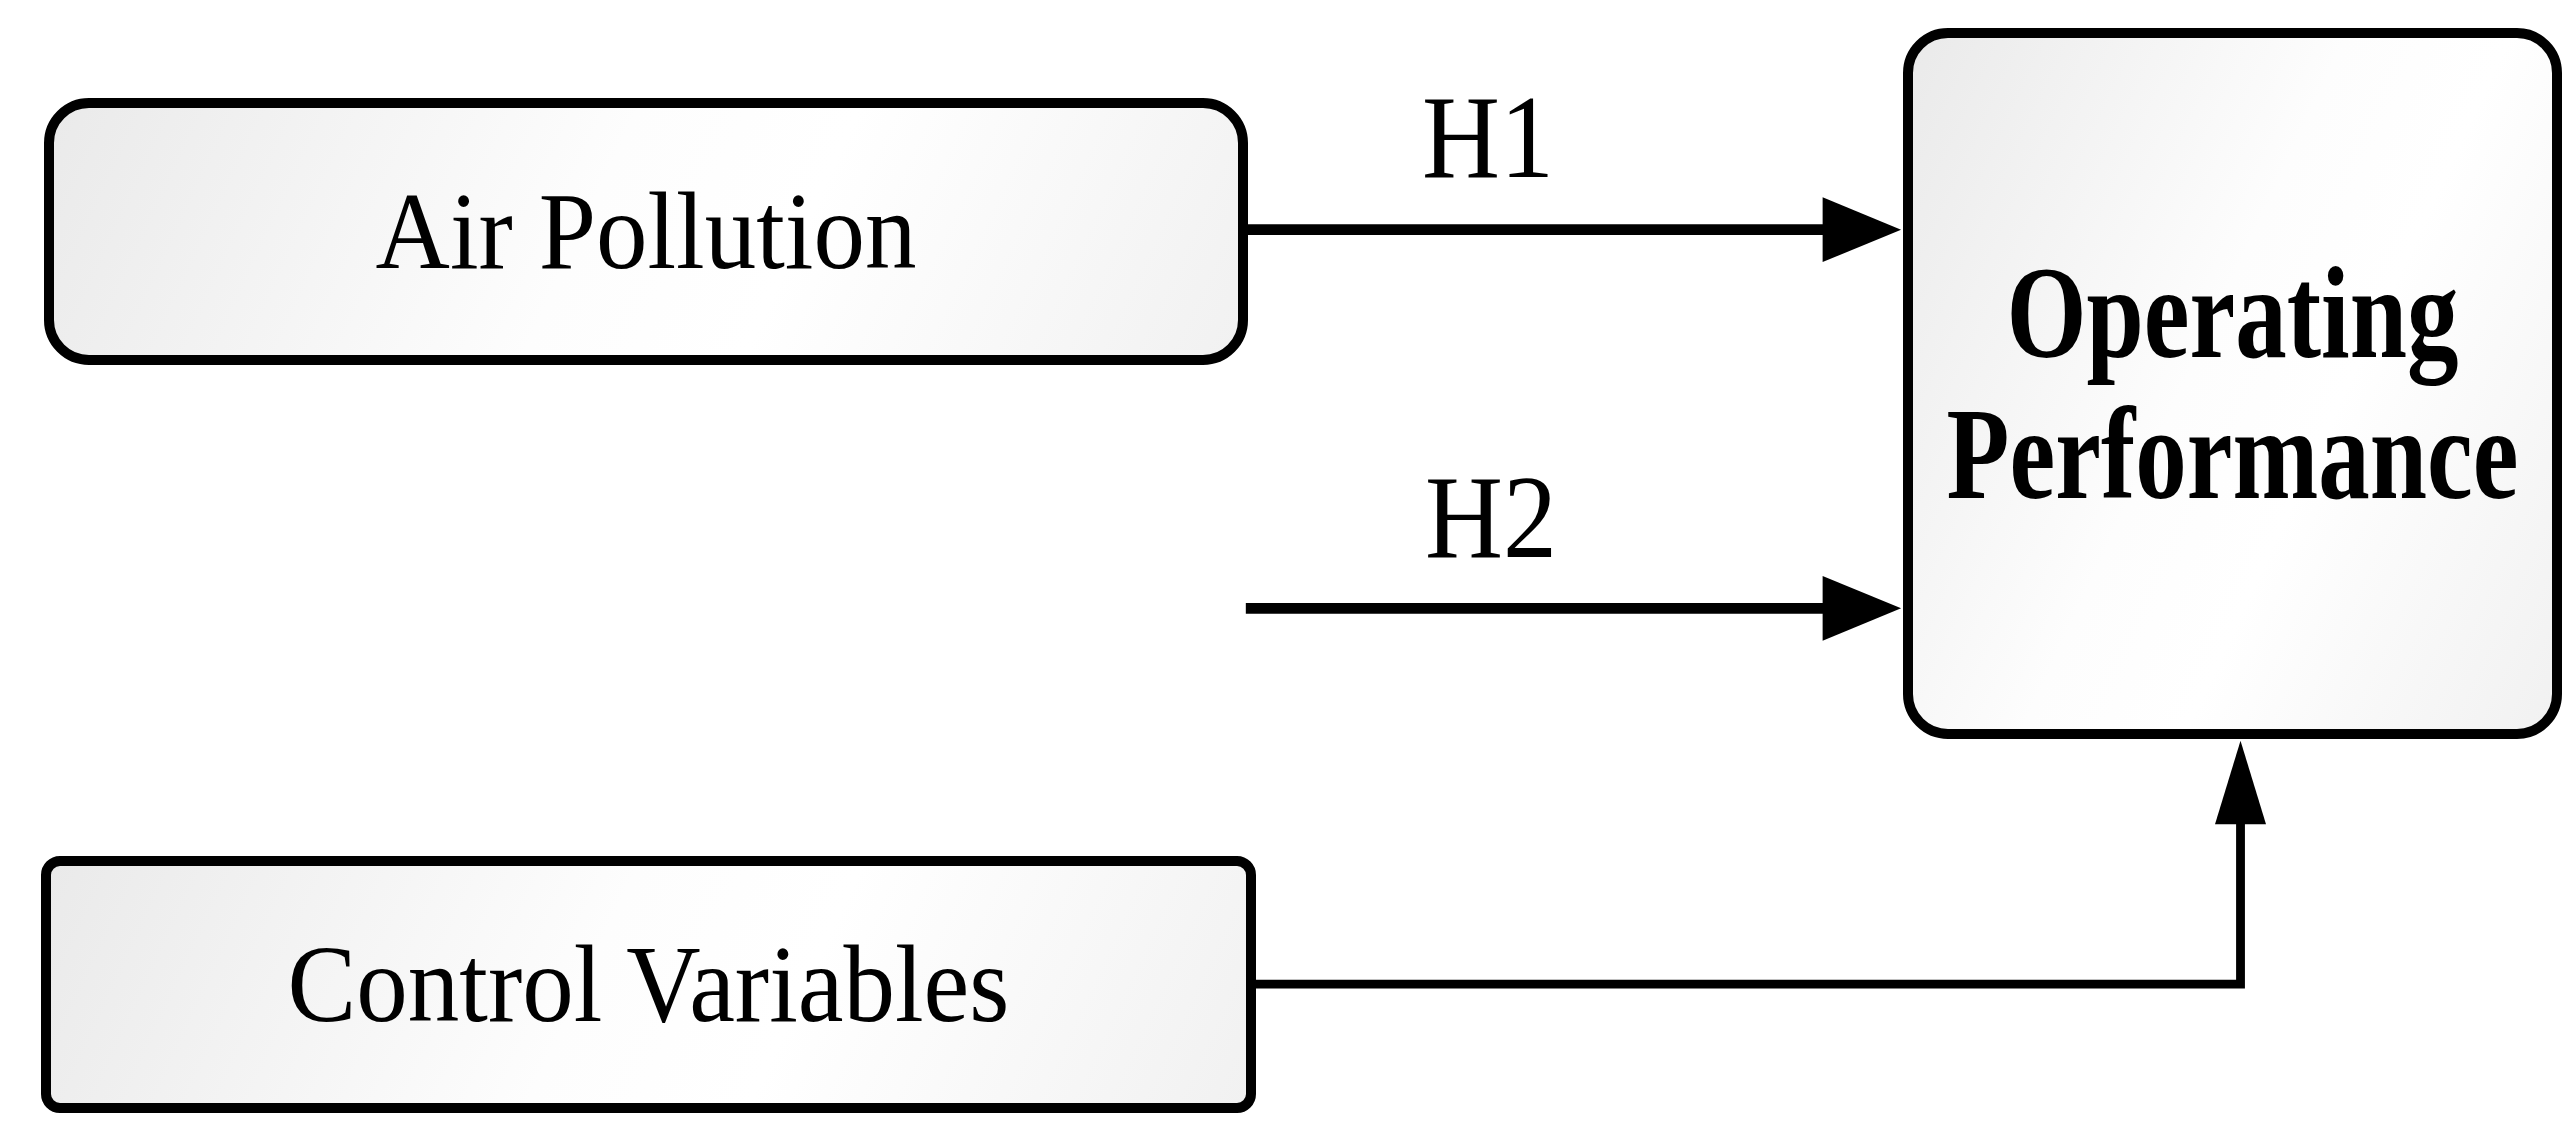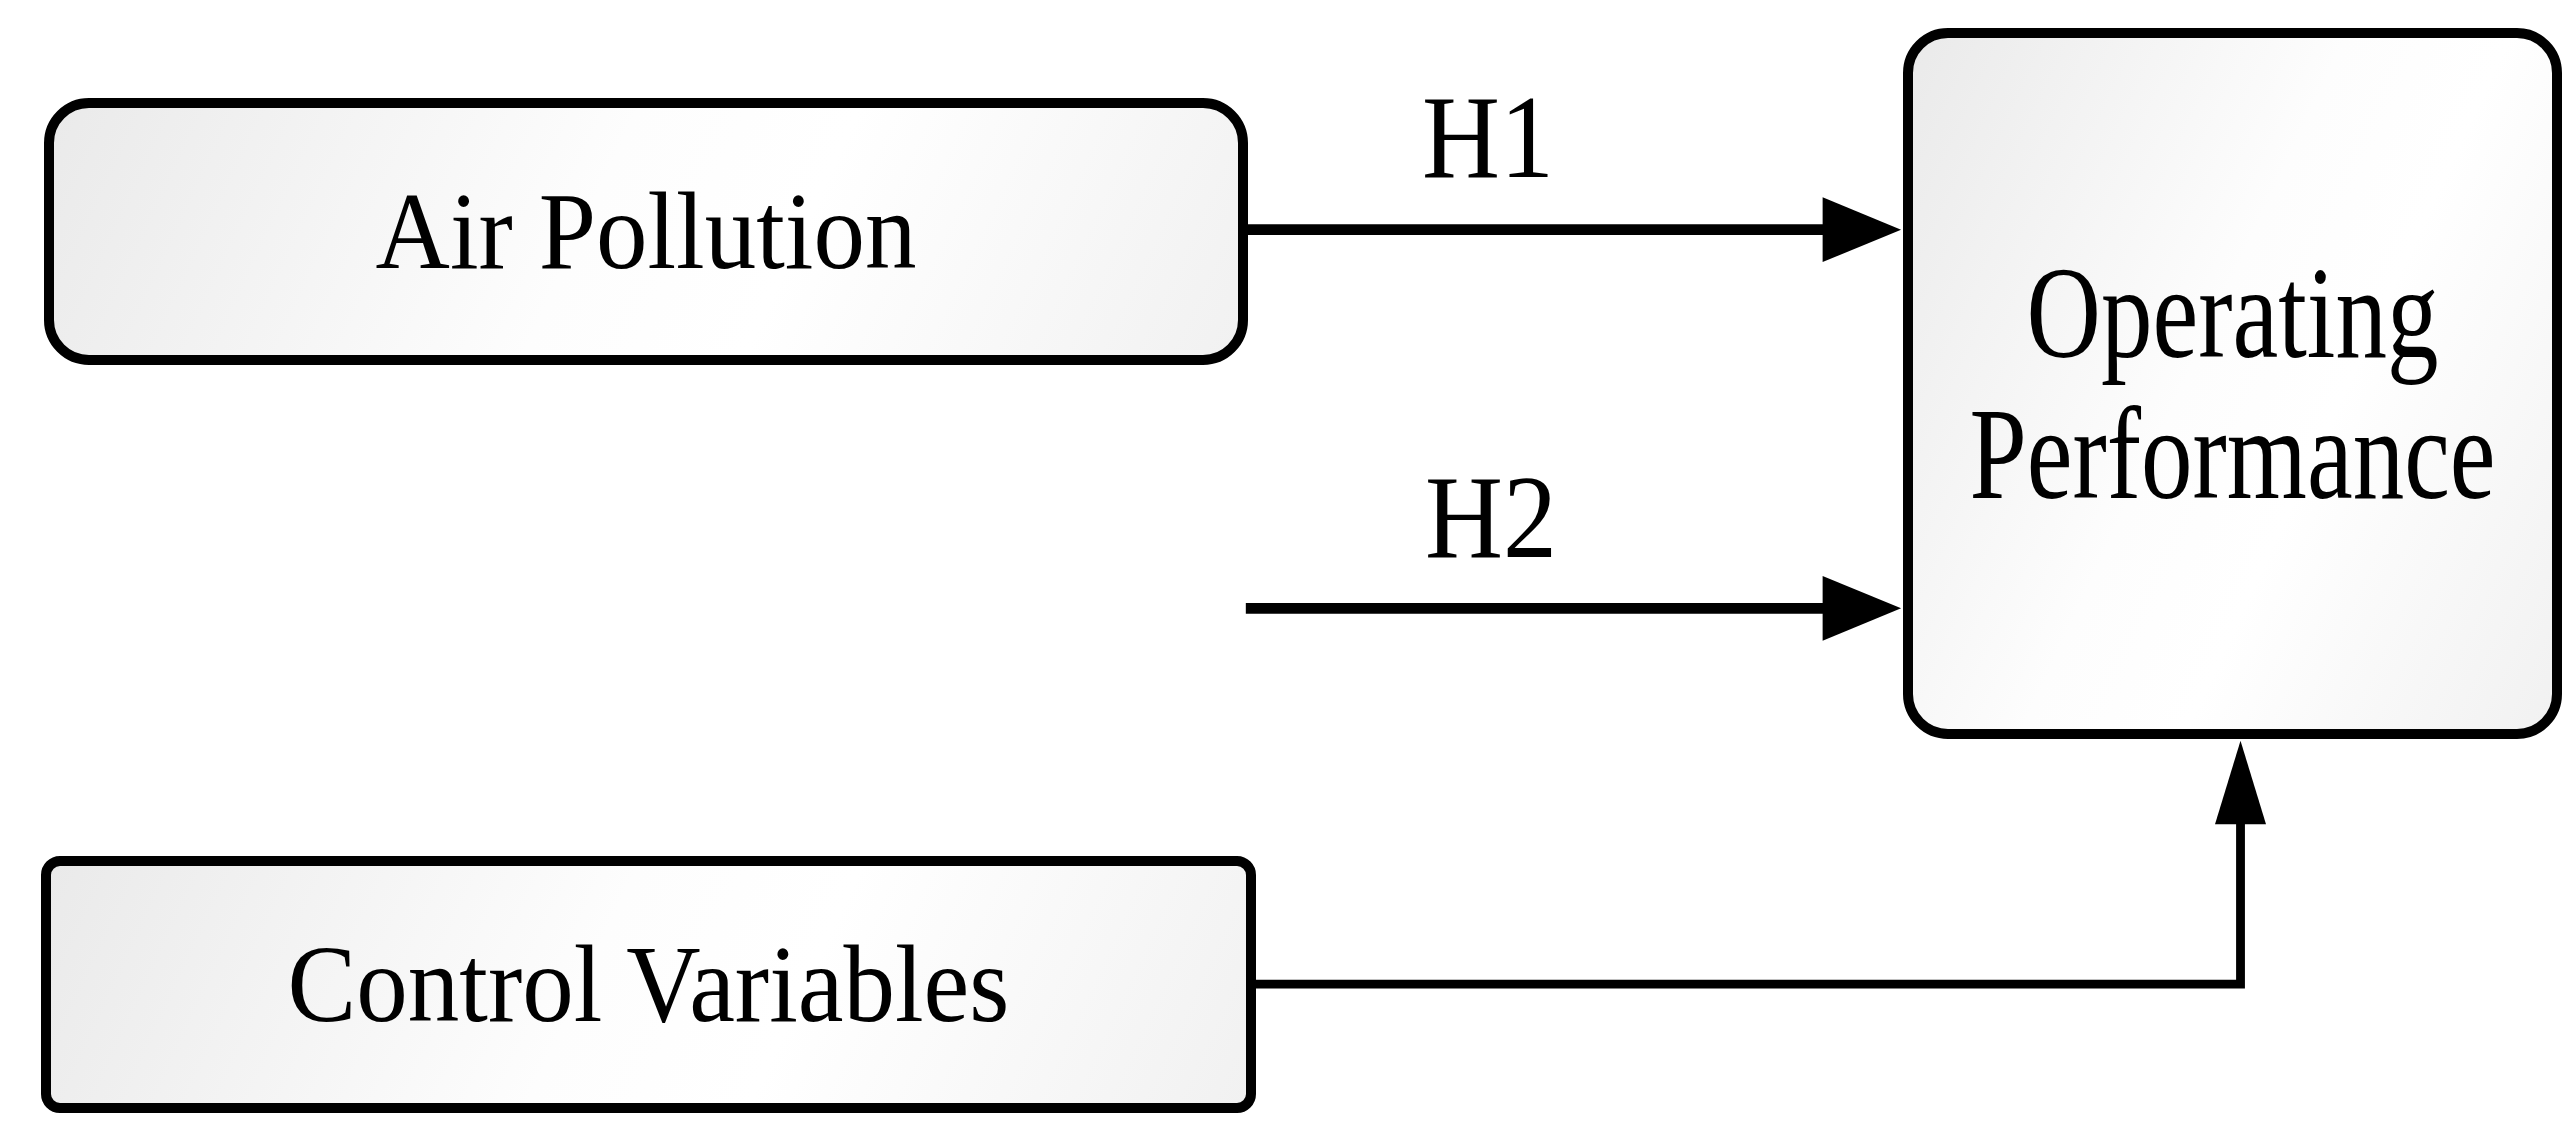--- a/index.html
+++ b/index.html
@@ -29,21 +29,21 @@
   }
   .node-label {
     font-size: 103px;
     line-height: 1.1;
     white-space: nowrap;
     transform: scaleY(1.06);
   }
   #node-air        { left: 44px;   top: 98px; width: 1204px; height: 267px; text-align: center; }
   #node-revenue    { left: 44px;   top: 483px; width: 1204px; height: 251px; }
   #node-control    { left: 41px;   top: 856px; width: 1215px; height: 257px; border-radius: 19px; }
-  #node-operating  { left: 1903px; top: 27.5px;  width: 659px;  height: 711px; }
+  #node-operating  { left: 1903px; top: 27.5px;  width: 659px;  height: 711px; font-weight: bold; }
 
   #node-operating .node-label {
     transform: scaleY(1.28);
     transform-origin: 50% 50%;
   }
   #node-operating .op-line {
     display: block;
     line-height: 110px;
   }
 

